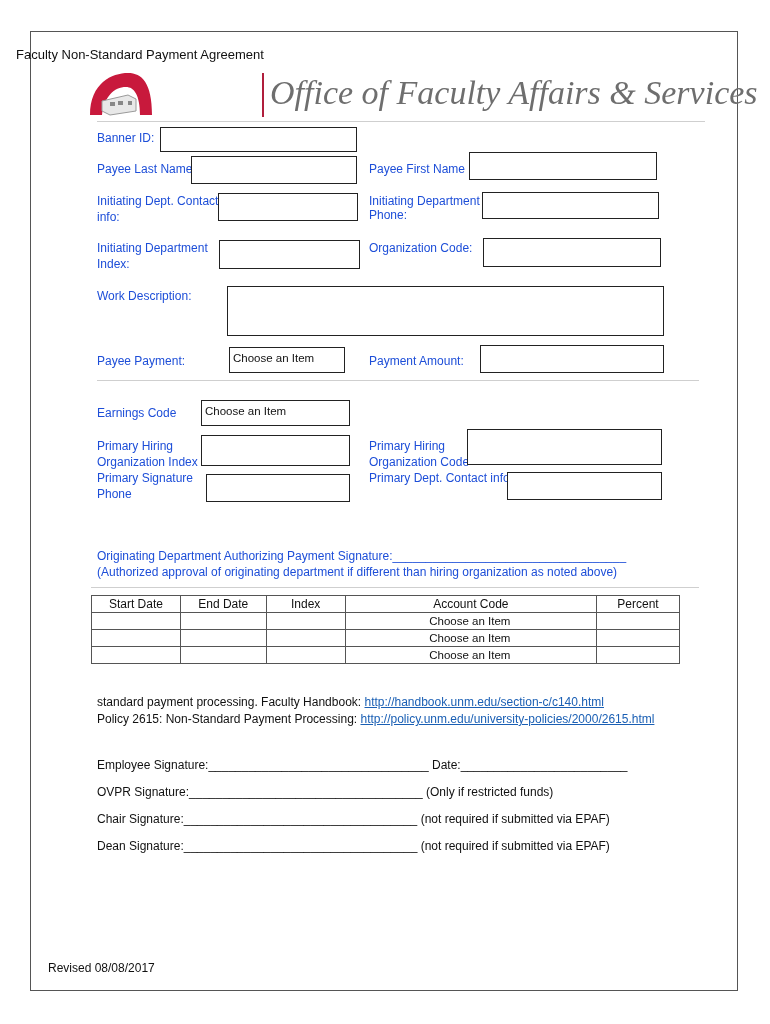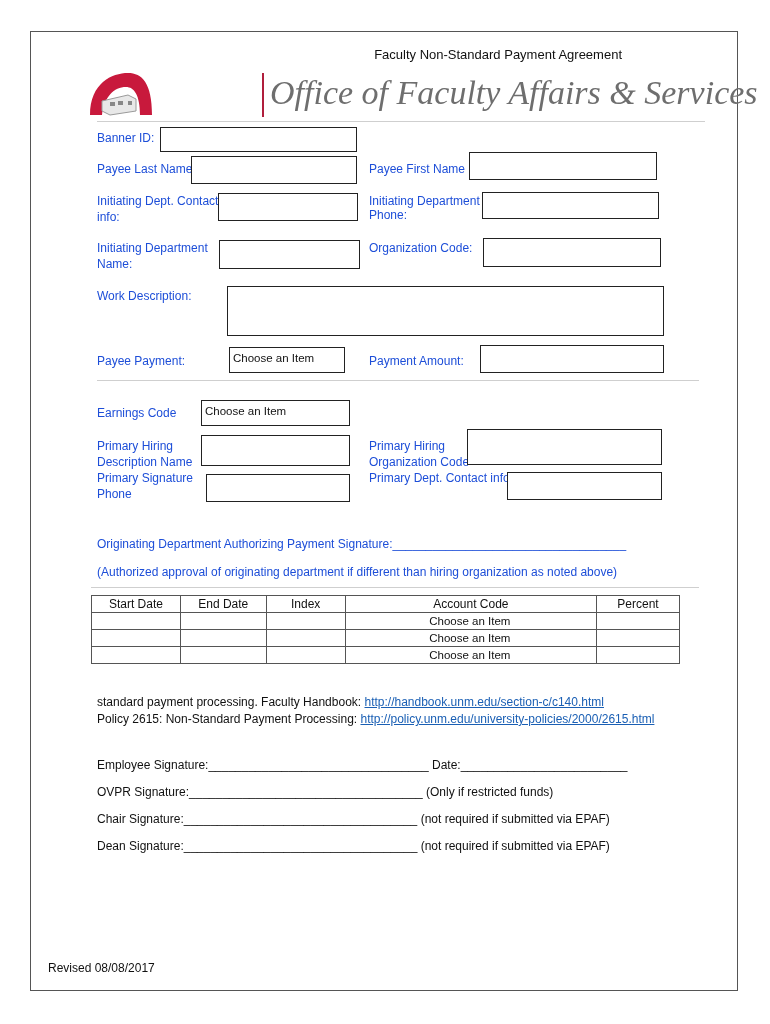--- a/index.html
+++ b/index.html
@@ -5,21 +5,21 @@
     html, body { margin: 0; padding: 0; background: #ffffff; }
     body { width: 770px; height: 1024px; position: relative; overflow: hidden;
            font-family: "Liberation Sans", "DejaVu Sans", sans-serif; color: #111; }
     .page { position: absolute; left: 30px; top: 31px; width: 708px; height: 960px;
             border: 1.5px solid #555; box-sizing: border-box; }
     .abs { position: absolute; }
     .lbl { position: absolute; font-size: 12px; line-height: 16px; color: #1d4ed8; white-space: nowrap; }
     .box { position: absolute; border: 1.5px solid #222; box-sizing: border-box; background: #fff; }
     .choose { font-size: 11.5px; line-height: 1; padding: 5px 0 0 3px; color: #111; }
     .hr { position: absolute; height: 0; border-top: 1.5px solid #cfcfcf; }
-    .title { position: absolute; left: 0; width: 622px; top: 47px; text-align: right; font-size: 13px; }
+    .title { position: absolute; left: 16px; width: 622px; top: 47px; text-align: left; font-size: 13px; }
     .logo { position: absolute; left: 88px; top: 68px; height: 50px; width: 620px; }
     .logo .unm { position: absolute; left: 70px; top: -4px; font-family: "Liberation Serif", "DejaVu Serif", serif;
                  font-size: 46px; color: #6e6e6e; letter-spacing: -3px; line-height: 56px; }
     .logo .bar { position: absolute; left: 174px; top: 5px; width: 2px; height: 44px; background: #b01e3c; }
     .logo .office { position: absolute; left: 182px; top: 2px; font-family: "Liberation Serif", "DejaVu Serif", serif;
                     font-style: italic; font-size: 34px; color: #6e6e6e; line-height: 46px; white-space: nowrap; }
     table.acct { position: absolute; left: 91px; top: 595px; width: 589px; border-collapse: collapse; font-size: 12px; }
     table.acct td, table.acct th { border: 1px solid #555; height: 16px; padding: 0 5px; text-align: center;
                                    font-weight: normal; line-height: 16px; }
     table.acct .ch { font-size: 11.5px; padding-left: 3px; }
@@ -60,56 +60,56 @@
 
 <span class="lbl" style="left:97px;top:193px">Initiating Dept. Contact</span>
 <span class="lbl" style="left:97px;top:209px">info:</span>
 <div class="box" style="left:218px;top:193px;width:140px;height:28px"></div>
 
 <span class="lbl" style="left:369px;top:193px">Initiating Department</span>
 <span class="lbl" style="left:369px;top:207px">Phone:</span>
 <div class="box" style="left:482px;top:192px;width:177px;height:27px"></div>
 
 <span class="lbl" style="left:97px;top:240px">Initiating Department</span>
-<span class="lbl" style="left:97px;top:256px">Name:</span>
+<span class="lbl" style="left:97px;top:256px">Index:</span>
 <div class="box" style="left:219px;top:240px;width:141px;height:29px"></div>
 
 <span class="lbl" style="left:369px;top:240px">Organization Code:</span>
 <div class="box" style="left:483px;top:238px;width:178px;height:29px"></div>
 
 <span class="lbl" style="left:97px;top:288px">Work Description:</span>
 <div class="box" style="left:227px;top:286px;width:437px;height:50px"></div>
 
 <span class="lbl" style="left:97px;top:353px">Payee Payment:</span>
 <div class="box choose" style="left:229px;top:347px;width:116px;height:26px">Choose an Item</div>
 
 <span class="lbl" style="left:369px;top:353px">Payment Amount:</span>
 <div class="box" style="left:480px;top:345px;width:184px;height:28px"></div>
 
 <div class="hr" style="left:97px;top:380px;width:602px"></div>
 
 <span class="lbl" style="left:97px;top:405px">Earnings Code</span>
 <div class="box choose" style="left:201px;top:400px;width:149px;height:26px">Choose an Item</div>
 
 <span class="lbl" style="left:97px;top:438px">Primary Hiring</span>
-<span class="lbl" style="left:97px;top:454px">Description Name</span>
+<span class="lbl" style="left:97px;top:454px">Organization Index</span>
 <div class="box" style="left:201px;top:435px;width:149px;height:31px"></div>
 
 <span class="lbl" style="left:369px;top:438px">Primary Hiring</span>
 <span class="lbl" style="left:369px;top:454px">Organization Code</span>
 <div class="box" style="left:467px;top:429px;width:195px;height:36px"></div>
 
 <span class="lbl" style="left:97px;top:470px">Primary Signature</span>
 <span class="lbl" style="left:97px;top:486px">Phone</span>
 <div class="box" style="left:206px;top:474px;width:144px;height:28px"></div>
 
 <span class="lbl" style="left:369px;top:470px">Primary Dept. Contact info</span>
 <div class="box" style="left:507px;top:472px;width:155px;height:28px"></div>
 
-<span class="lbl" style="left:97px;top:536px">Originating Department Authorizing Payment Signature:___________________________________</span>
+<span class="lbl" style="left:97px;top:548px">Originating Department Authorizing Payment Signature:___________________________________</span>
 <span class="lbl" style="left:97px;top:564px">(Authorized approval of originating department if different than hiring organization as noted above)</span>
 
 <div class="hr" style="left:91px;top:587px;width:608px"></div>
 
 <table class="acct">
   <colgroup>
       <col style="width:89px">
       <col style="width:86px">
       <col style="width:79px">
       <col style="width:252px">

